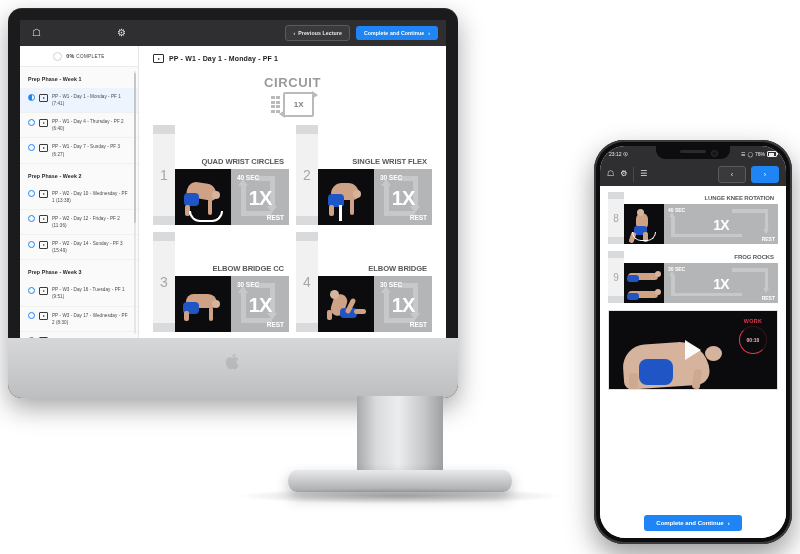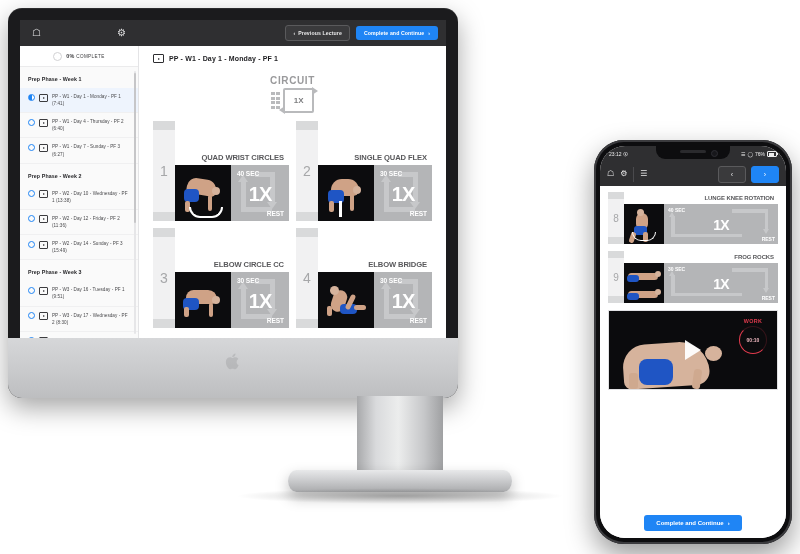--- a/index.html
+++ b/index.html
@@ -60,21 +60,21 @@
 
   
   .content{flex:1;min-width:0;background:#fff;display:flex;flex-direction:column;}
   .lesson-head{display:flex;align-items:center;gap:5px;padding:8px 0 0 14px;flex:none;}
   .lh-ico{width:9px;height:7px;border:1.1px solid #2d2d30;border-radius:1px;display:flex;align-items:center;justify-content:center;}
   .lh-ico i{width:0;height:0;border-left:2.6px solid #2d2d30;border-top:1.8px solid transparent;border-bottom:1.8px solid transparent;}
   .lesson-title{font-size:7px;font-weight:bold;color:#1d1d20;letter-spacing:.15px;}
 
   .sheet{flex:1;margin:6px 12px 0 12px;background:#fff;overflow:hidden;position:relative;}
   .circuit{display:flex;flex-direction:column;align-items:center;margin-top:6px;}
-  .circuit-word{font-size:10px;font-weight:bold;color:#9a9a9c;letter-spacing:.6px;}
+  .circuit-word{font-size:13px;font-weight:bold;color:#9a9a9c;letter-spacing:.6px;}
   .circuit-row{display:flex;align-items:center;gap:3px;margin-top:2px;}
   .bars{display:grid;grid-template-columns:repeat(2,4px);grid-auto-rows:3px;gap:1.4px;}
   .bars i{background:#b9babc;display:block;}
   .loopbox{position:relative;width:27px;height:21px;border:2.6px solid #b9babc;border-radius:2px;
      display:flex;align-items:center;justify-content:center;}
   .loopbox span{font-size:8px;font-weight:bold;color:#7e7f81;}
   .loopbox:before,.loopbox:after{content:"";position:absolute;width:0;height:0;}
   .loopbox:before{top:-3px;right:-6px;border-left:6px solid #b9babc;border-top:4px solid transparent;border-bottom:4px solid transparent;}
   .loopbox:after{bottom:-3px;left:-6px;border-right:6px solid #b9babc;border-top:4px solid transparent;border-bottom:4px solid transparent;}
 
@@ -330,21 +330,21 @@
                           <span class="rest">REST</span>
                         </div>
                       </div>
                     </div>
                   </div>
                   <div class="ex">
                     <div class="ex-num">
                       <em>2</em>
                     </div>
                     <div class="ex-main">
-                      <div class="ex-title">SINGLE QUAD FLEX</div>
+                      <div class="ex-title">SINGLE WRIST FLEX</div>
                       <div class="ex-body">
                         <div class="ex-photo">
                           <div style="position:absolute;left:13px;top:14px;width:28px;height:17px;background:#cfa286;border-radius:14px 14px 8px 6px;"></div>
                           <div style="position:absolute;left:10px;top:25px;width:16px;height:13px;background:#1f55c4;border-radius:4px;"></div>
                           <div style="position:absolute;left:35px;top:21px;width:8px;height:8px;background:#d6b39c;border-radius:50%;"></div>
                           <div style="position:absolute;left:32px;top:29px;width:4px;height:17px;background:#cfa286;border-radius:2px;"></div>
                           <div style="position:absolute;left:11px;top:36px;width:5px;height:11px;background:#cfa286;border-radius:2px;"></div>
                           <div style="position:absolute;left:21px;bottom:4px;width:3px;height:16px;background:#fff;"></div>
                         </div>
                         <div class="ex-info">
@@ -357,21 +357,21 @@
                           <span class="rest">REST</span>
                         </div>
                       </div>
                     </div>
                   </div>
                   <div class="ex">
                     <div class="ex-num">
                       <em>3</em>
                     </div>
                     <div class="ex-main">
-                      <div class="ex-title">ELBOW CIRCLE CC</div>
+                      <div class="ex-title">ELBOW BRIDGE CC</div>
                       <div class="ex-body">
                         <div class="ex-photo">
                           <div style="position:absolute;left:11px;top:18px;width:31px;height:14px;background:#cfa286;border-radius:12px 14px 8px 6px;"></div>
                           <div style="position:absolute;left:8px;top:26px;width:16px;height:12px;background:#1f55c4;border-radius:4px;"></div>
                           <div style="position:absolute;left:37px;top:24px;width:8px;height:8px;background:#d6b39c;border-radius:50%;"></div>
                           <div style="position:absolute;left:34px;top:31px;width:4px;height:14px;background:#cfa286;border-radius:2px;"></div>
                           <div style="position:absolute;left:9px;top:35px;width:5px;height:10px;background:#cfa286;border-radius:2px;"></div>
                         </div>
                         <div class="ex-info">
                           <span class="arw arr-up"></span>

